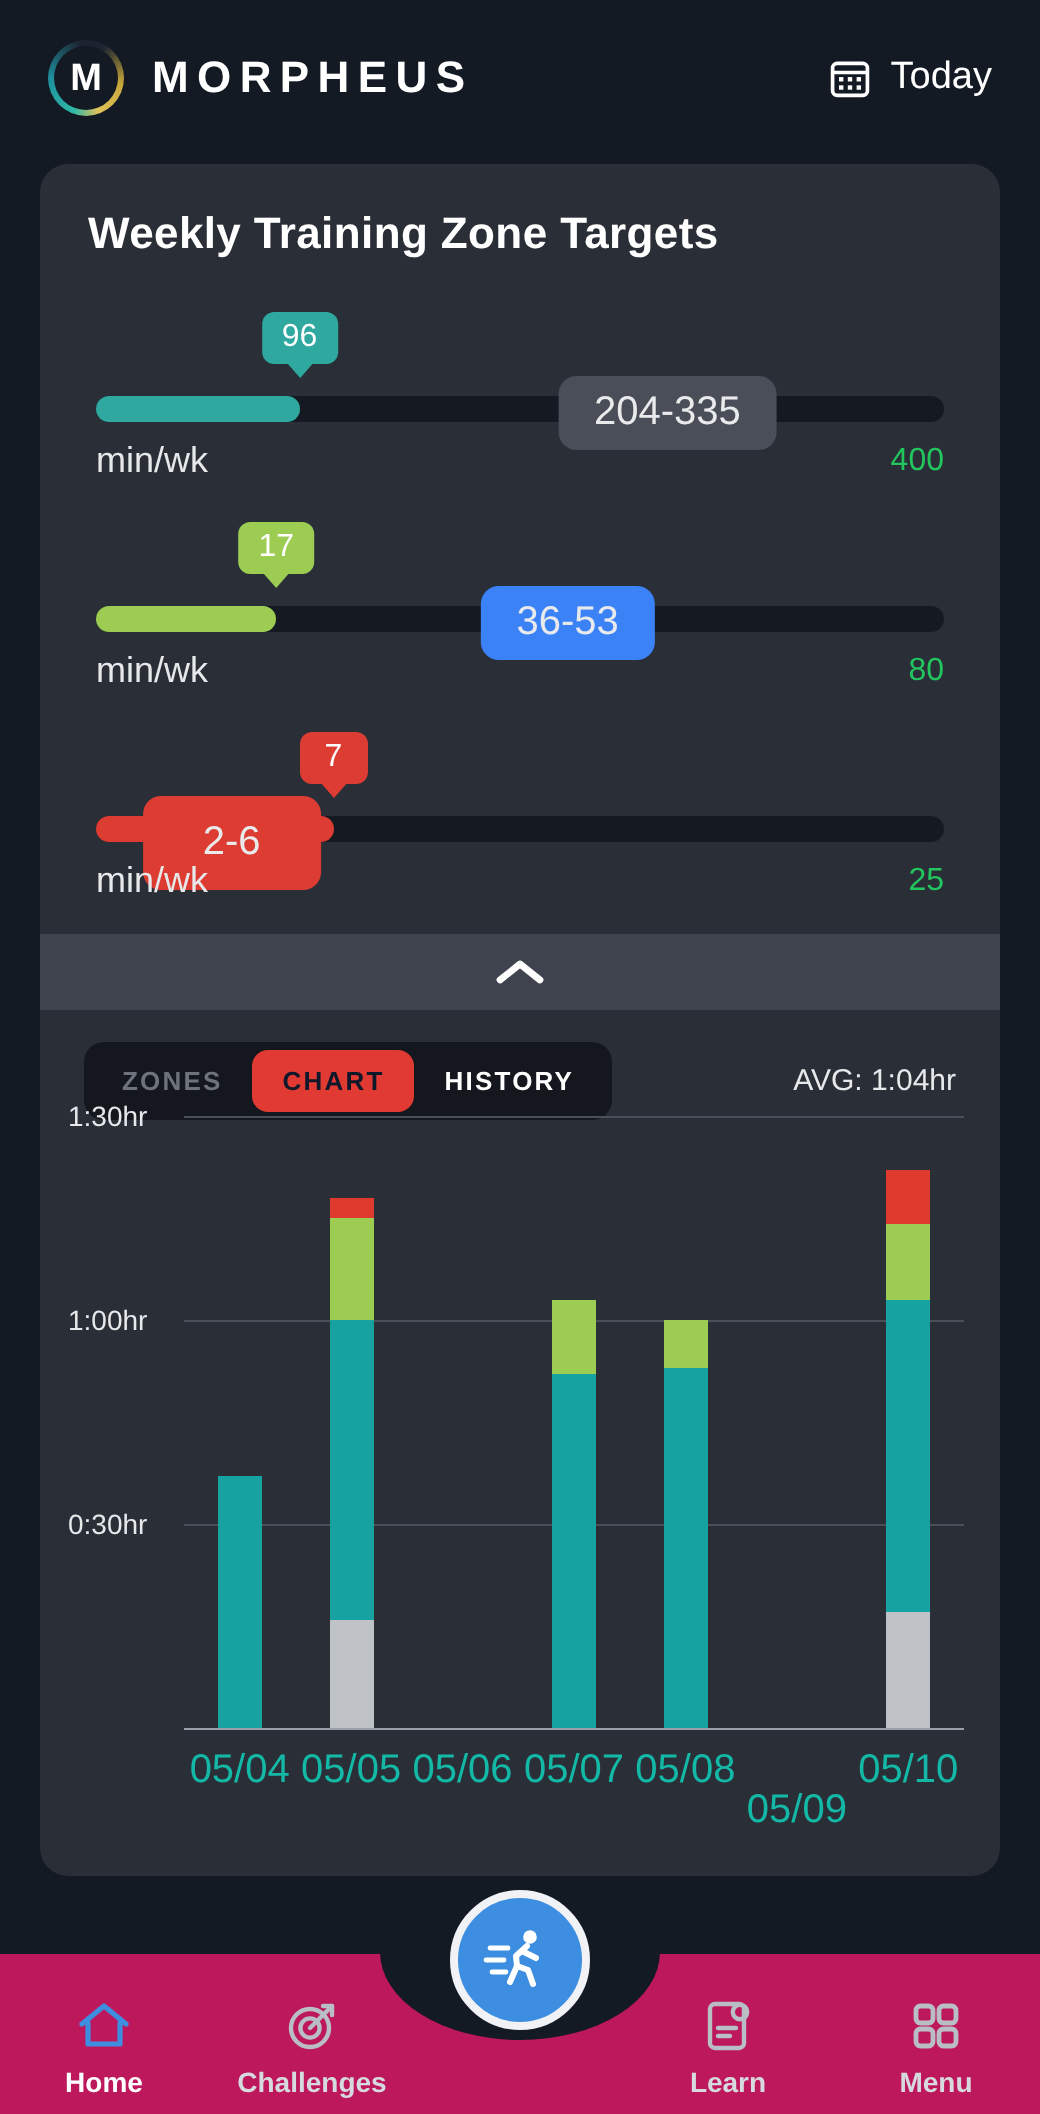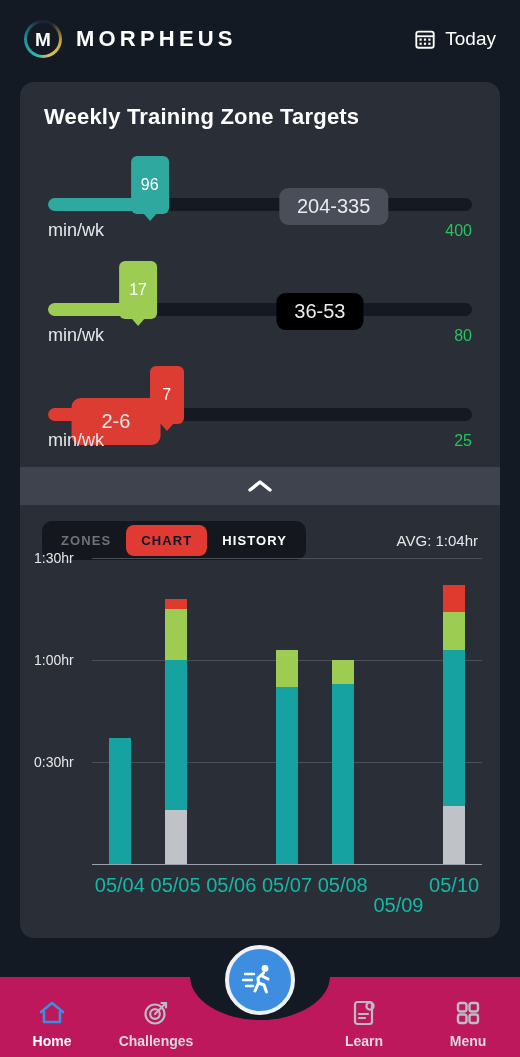--- a/index.html
+++ b/index.html
@@ -58,21 +58,21 @@
   .slider-row { position:relative; height:105px; }
   .track {
     position:absolute; left:0; right:0; top:52px; height:13px;
     background:#151922; border-radius:7px;
   }
   .fill {
     position:absolute; left:0; top:52px; height:13px; border-radius:7px;
   }
   .bubble {
     position:absolute; transform:translateX(-50%);
-    padding:20px 10px; border-radius:6px;
+    padding:4px 10px; border-radius:6px;
     font-size:16px; font-weight:500; color:#fff;
     min-width:34px; text-align:center;
   }
   .bubble::after {
     content:""; position:absolute; left:50%; bottom:-7px;
     transform:translateX(-50%);
     border-left:7px solid transparent; border-right:7px solid transparent;
     border-top:8px solid currentColor;
   }
   .range-badge {
@@ -202,21 +202,21 @@
       <div class="bubble" id="bub1" style="left: 101.76px; top: 10px; background: rgb(47, 168, 160); color: rgb(255, 255, 255);">96</div>
       <div class="range-badge" id="rng1" style="left: 285.67px; background: rgb(74, 78, 88);">204-335</div>
       <div class="unit">min/wk</div>
       <div class="maxval">400</div>
     </div>
 
     <div class="slider-row">
       <div class="track"></div>
       <div class="fill" id="fill2" style="width: 90.1px; background: rgb(156, 204, 82);"></div>
       <div class="bubble" id="bub2" style="left: 90.1px; top: 10px; background: rgb(156, 204, 82); color: rgb(255, 255, 255);">17</div>
-      <div class="range-badge" id="rng2" style="left: 235.85px; background: #000000; margin-left: 36px;">36-53</div>
+      <div class="range-badge" id="rng2" style="left: 235.85px; background: #3b82f6;">36-53</div>
       <div class="unit">min/wk</div>
       <div class="maxval">80</div>
     </div>
 
     <div class="slider-row">
       <div class="track"></div>
       <div class="fill" id="fill3" style="width: 118.72px; background: rgb(220, 60, 50);"></div>
       <div class="bubble" id="bub3" style="left: 118.72px; top: 10px; background: rgb(220, 60, 50); color: rgb(255, 255, 255);">7</div>
       <div class="range-badge" id="rng3" style="left: 67.84px; background: rgb(220, 60, 50); padding: 12px 30px;">2-6</div>
       <div class="unit">min/wk</div>

